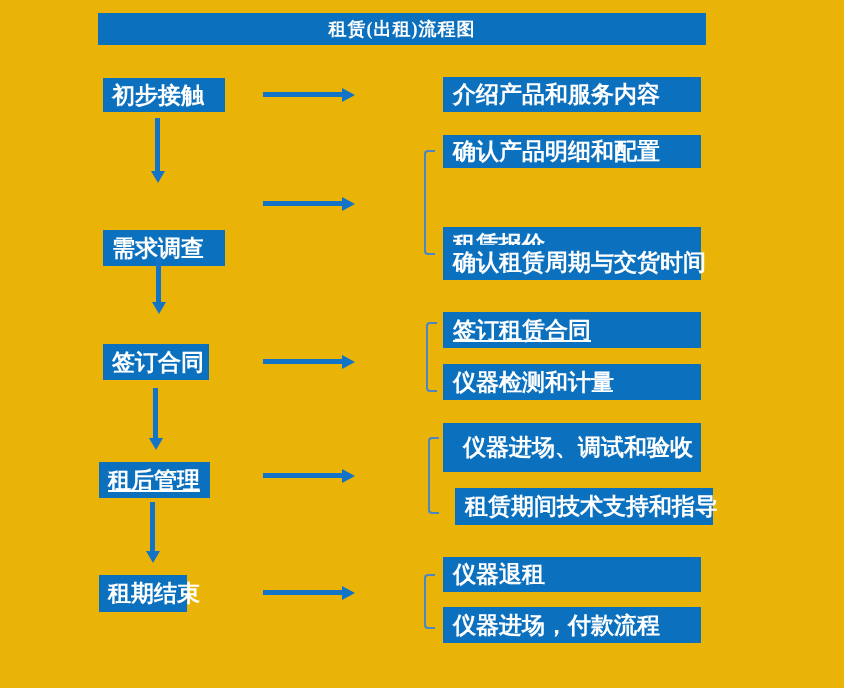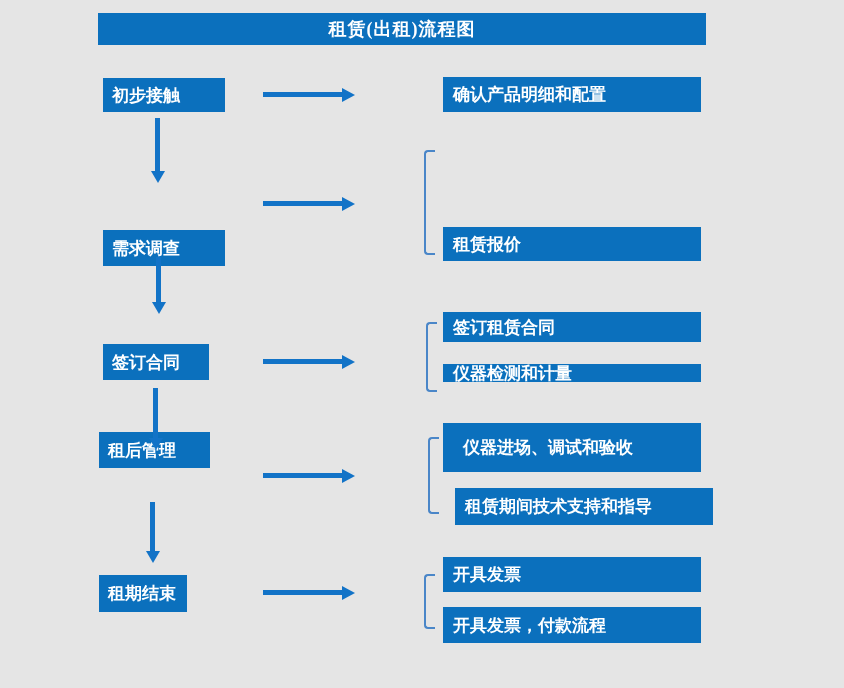--- a/index.html
+++ b/index.html
@@ -9,57 +9,57 @@
     --text-white:#ffffff;
   }
   *{margin:0;padding:0;box-sizing:border-box;}
   html,body{background:#ffffff;}
   body{
     font-family:"Liberation Serif","DejaVu Serif",serif;
   }
   .canvas{
     position:relative;
     width:844px;height:688px;
-    background:#e5e5e5;
+    background:#eab308;
     overflow:hidden;
   }
   
   .title-bar{
     position:absolute;left:98px;top:13px;width:608px;height:32px;
     background:var(--primary-blue);
     color:var(--text-white);
     display:flex;align-items:center;justify-content:center;
     font-size:18px;font-weight:bold;
     letter-spacing:1px;
   }
   
   .box{
     position:absolute;
     background:var(--primary-blue);
     color:var(--text-white);
     display:flex;align-items:center;
-    font-size:17px;font-weight:bold;
+    font-size:23px;font-weight:bold;
     white-space:nowrap;
     line-height:1;
   }
   .stepbox{padding-left:9px;}
   .detailbox{left:443px;width:258px;padding-left:10px;}
 
   .s1{left:103px;top:78px; width:122px;height:34px;}
   .s2{left:103px;top:186px;width:122px;height:36px;margin-top:44px;}
   .s3{left:103px;top:344px;width:106px;height:36px;align-items:center;}
-  .s4{left:99px; top:432px;width:111px;height:36px;}
+  .s4{left:99px; top:462px;width:111px;height:36px;text-decoration:underline;}
   .s5{left:99px; top:575px;width:88px;height:37px;}
 
   .d11{top:77px; height:35px;}
   .d21{top:135px;height:33px;}
   .d22{top:187px;height:34px;margin-top:40px;}
   .d23{top:245px;height:35px;}
-  .d31{top:312px;height:30px;}
-  .d32{top:364px;height:18px;}
+  .d31{top:312px;height:36px;text-decoration:underline;}
+  .d32{top:364px;height:36px;}
   .d41{top:423px;height:49px;padding-left:20px;}
   .d42{top:488px;height:37px;margin-left:12px;}
   .d51{top:557px;height:35px;}
   .d52{top:607px;height:36px;}
 
   
   .harrow{
     position:absolute;left:263px;width:79px;height:5px;
     background:var(--arrow-blue);
   }
@@ -140,41 +140,47 @@
   <div class="harrow h3"></div>
   <div class="harrow h4"></div>
   <div class="harrow h5"></div>
 
   <div class="bracket b2"></div>
   <div class="bracket b3"></div>
   <div class="bracket b4"></div>
   <div class="bracket b5"></div>
 
   <div class="box detailbox d11">
+    <span>介绍产品和服务内容</span>
+  </div>
+
+  <div class="box detailbox d21">
     <span>确认产品明细和配置</span>
   </div>
-
   <div class="box detailbox d22">
     <span>租赁报价</span>
+  </div>
+  <div class="box detailbox d23">
+    <span>确认租赁周期与交货时间</span>
   </div>
 
   <div class="box detailbox d31">
     <span>签订租赁合同</span>
   </div>
   <div class="box detailbox d32">
     <span>仪器检测和计量</span>
   </div>
 
   <div class="box detailbox d41">
     <span>仪器进场、调试和验收</span>
   </div>
   <div class="box detailbox d42">
     <span>租赁期间技术支持和指导</span>
   </div>
 
   <div class="box detailbox d51">
-    <span>开具发票</span>
+    <span>仪器退租</span>
   </div>
   <div class="box detailbox d52">
-    <span>开具发票，付款流程</span>
+    <span>仪器进场，付款流程</span>
   </div>
 
 </div>
 
 </body></html>

